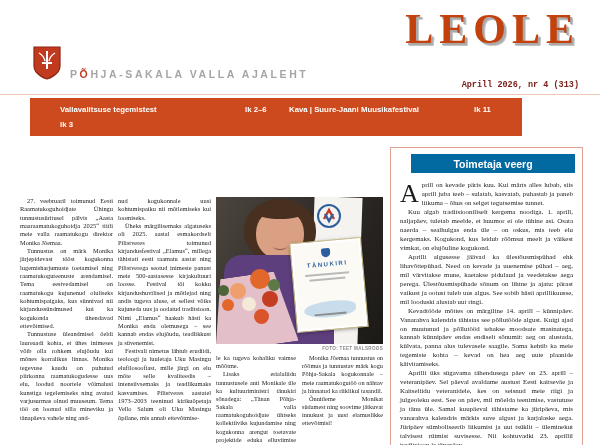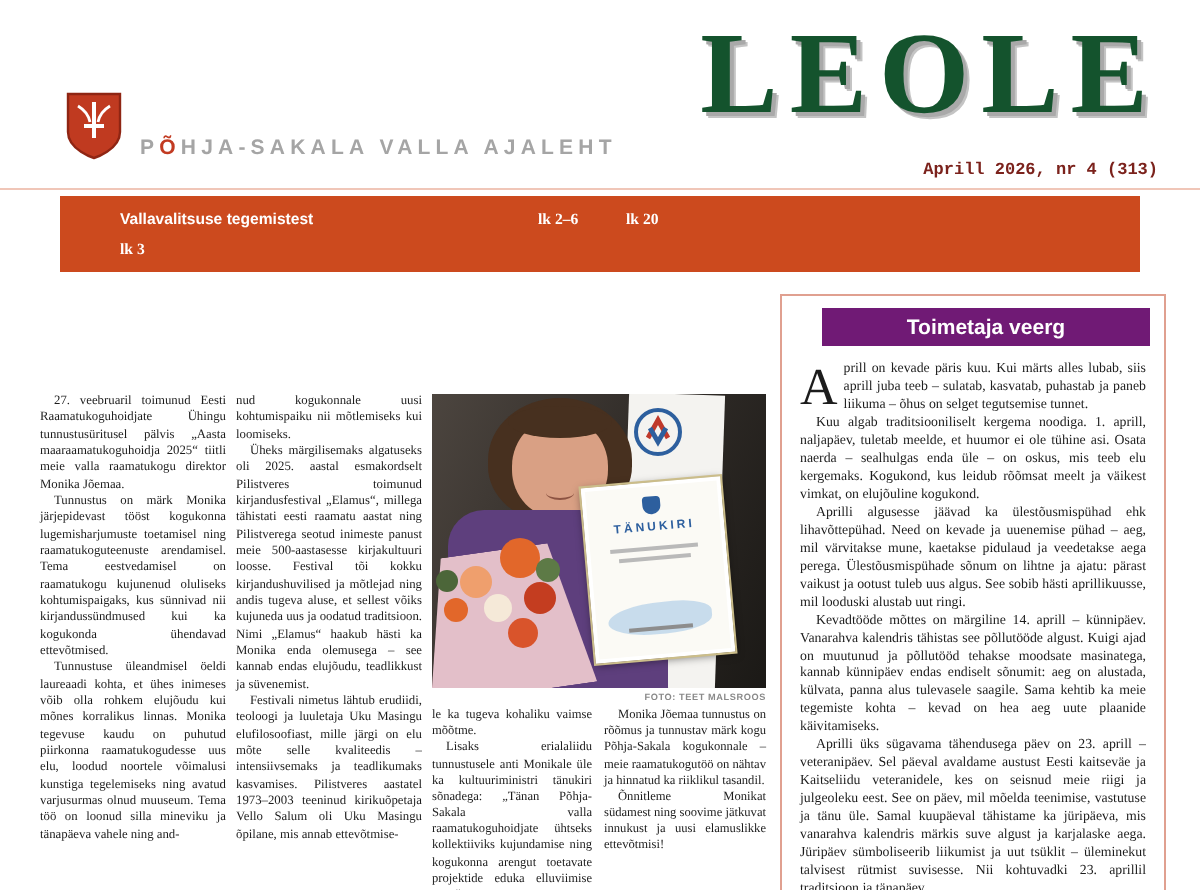--- a/index.html
+++ b/index.html
@@ -12,41 +12,41 @@
   .crest{position:absolute;left:33px;top:46px;}
   .tagline{
     position:absolute;left:70px;top:68px;
     font-family:"Liberation Sans",sans-serif;font-weight:bold;
     font-size:10.5px;letter-spacing:2.6px;color:#a5a5a5;white-space:nowrap;
   }
   .tagline .red-o{color:#c23b22;}
   .logo{
     position:absolute;right:20px;top:8px;
     font-family:"Liberation Serif",serif;font-weight:bold;
-    font-size:58px;letter-spacing:6px;color:#14532d;line-height:1;
+    font-size:42px;letter-spacing:6px;color:#c2410c;line-height:1;
     text-shadow:2px 2px 0 #a9a9a9,3px 3px 0 #c4c4c4;
   }
   .issue-info{
     position:absolute;right:21px;top:80px;
     font-family:Liberation Mono, monospace;font-weight:bold;
     font-size:8.5px;color:#7b221c;
   }
   .header-rule{position:absolute;left:0;top:94px;width:600px;height:1px;background:#f0c6b8;}
   
   .nav-band{
-    position:absolute;left:30px;top:98px;width:540px;height:38px;
+    position:absolute;left:30px;top:98px;width:492px;height:38px;
     background:#cc4a1e;box-sizing:border-box;
     display:flex;gap:12px;padding:7px 16px 7px 30px;
   }
   .nav-col{flex:1;display:flex;flex-direction:column;justify-content:space-between;}
   .nav-row{display:flex;justify-content:space-between;gap:4px;
     font-family:"Liberation Sans",sans-serif;font-weight:bold;
     font-size:7.8px;color:#ffffff;white-space:nowrap;}
   .nav-label{overflow:hidden;}
-  .nav-page{flex:none;width:32px;font-family:Liberation Serif, serif;}
+  .nav-page{flex:none;width:32px;}
   
   .headline{
     position:absolute;left:20px;top:141px;width:370px;
     font-family:"Liberation Sans",sans-serif;font-weight:bold;
     font-size:21.5px;line-height:1.18;letter-spacing:-0.3px;color:#121212;
   }
   
   .col{
     position:absolute;text-align:justify;color:#1c1c1c;
     font-size:6.4px;line-height:1.3;
@@ -89,21 +89,21 @@
     position:absolute;left:216px;top:346px;width:167px;text-align:right;
     font-family:"Liberation Sans",sans-serif;font-size:4.6px;
     letter-spacing:.3px;color:#8a8a8a;font-weight:bold;
   }
   
   .sidebar{
     position:absolute;left:390px;top:147px;width:193px;height:310px;
     border:1px solid #e0a090;box-sizing:border-box;background:#ffffff;
   }
   .sidebar-title{
-    margin:6px 7px 8px 20px;height:19px;background:#701a75;
+    margin:6px 7px 8px 20px;height:19px;background:#0369a1;
     display:flex;align-items:center;justify-content:center;
     font-family:"Liberation Sans",sans-serif;font-weight:bold;
     font-size:10.5px;color:#ffffff;
   }
   .sidebar-body{
     margin:0 9px;text-align:justify;color:#1c1c1c;
     font-size:6.9px;line-height:1.3;
   }
   .sidebar-body p{margin:0;text-indent:8px;}
   .sidebar-body p.first{text-indent:0;}
@@ -136,21 +136,22 @@
     <div class="nav-row">
       <span class="nav-label">Vallavalitsuse tegemistest</span>
       <span class="nav-page">lk 2–6</span>
     </div>
     <div class="nav-row">
       <span class="nav-page">lk 3</span>
     </div>
   </div>
   <div class="nav-col">
     <div class="nav-row">
-      <span class="nav-page">lk 20</span>
+      <span class="nav-label">Kava | Suure-Jaani Muusikafestival</span>
+      <span class="nav-page">lk 11</span>
     </div>
   </div>
 </div>
 
 <div class="headline">
 </div>
 
 <div class="col col1">
   <p>27. veebruaril toimunud Eesti Raamatukoguhoidjate Ühingu tunnustusüritusel pälvis „Aasta maaraamatukoguhoidja 2025“ tiitli meie valla raamatukogu direktor Monika Jõemaa.</p>
   <p>Tunnustus on märk Monika järjepidevast tööst kogukonna lugemisharjumuste toetamisel ning raamatukoguteenuste arendamisel. Tema eestvedamisel on raamatukogu kujunenud oluliseks kohtumispaigaks, kus sünnivad nii kirjandussündmused kui ka kogukonda ühendavad ettevõtmised.</p>

